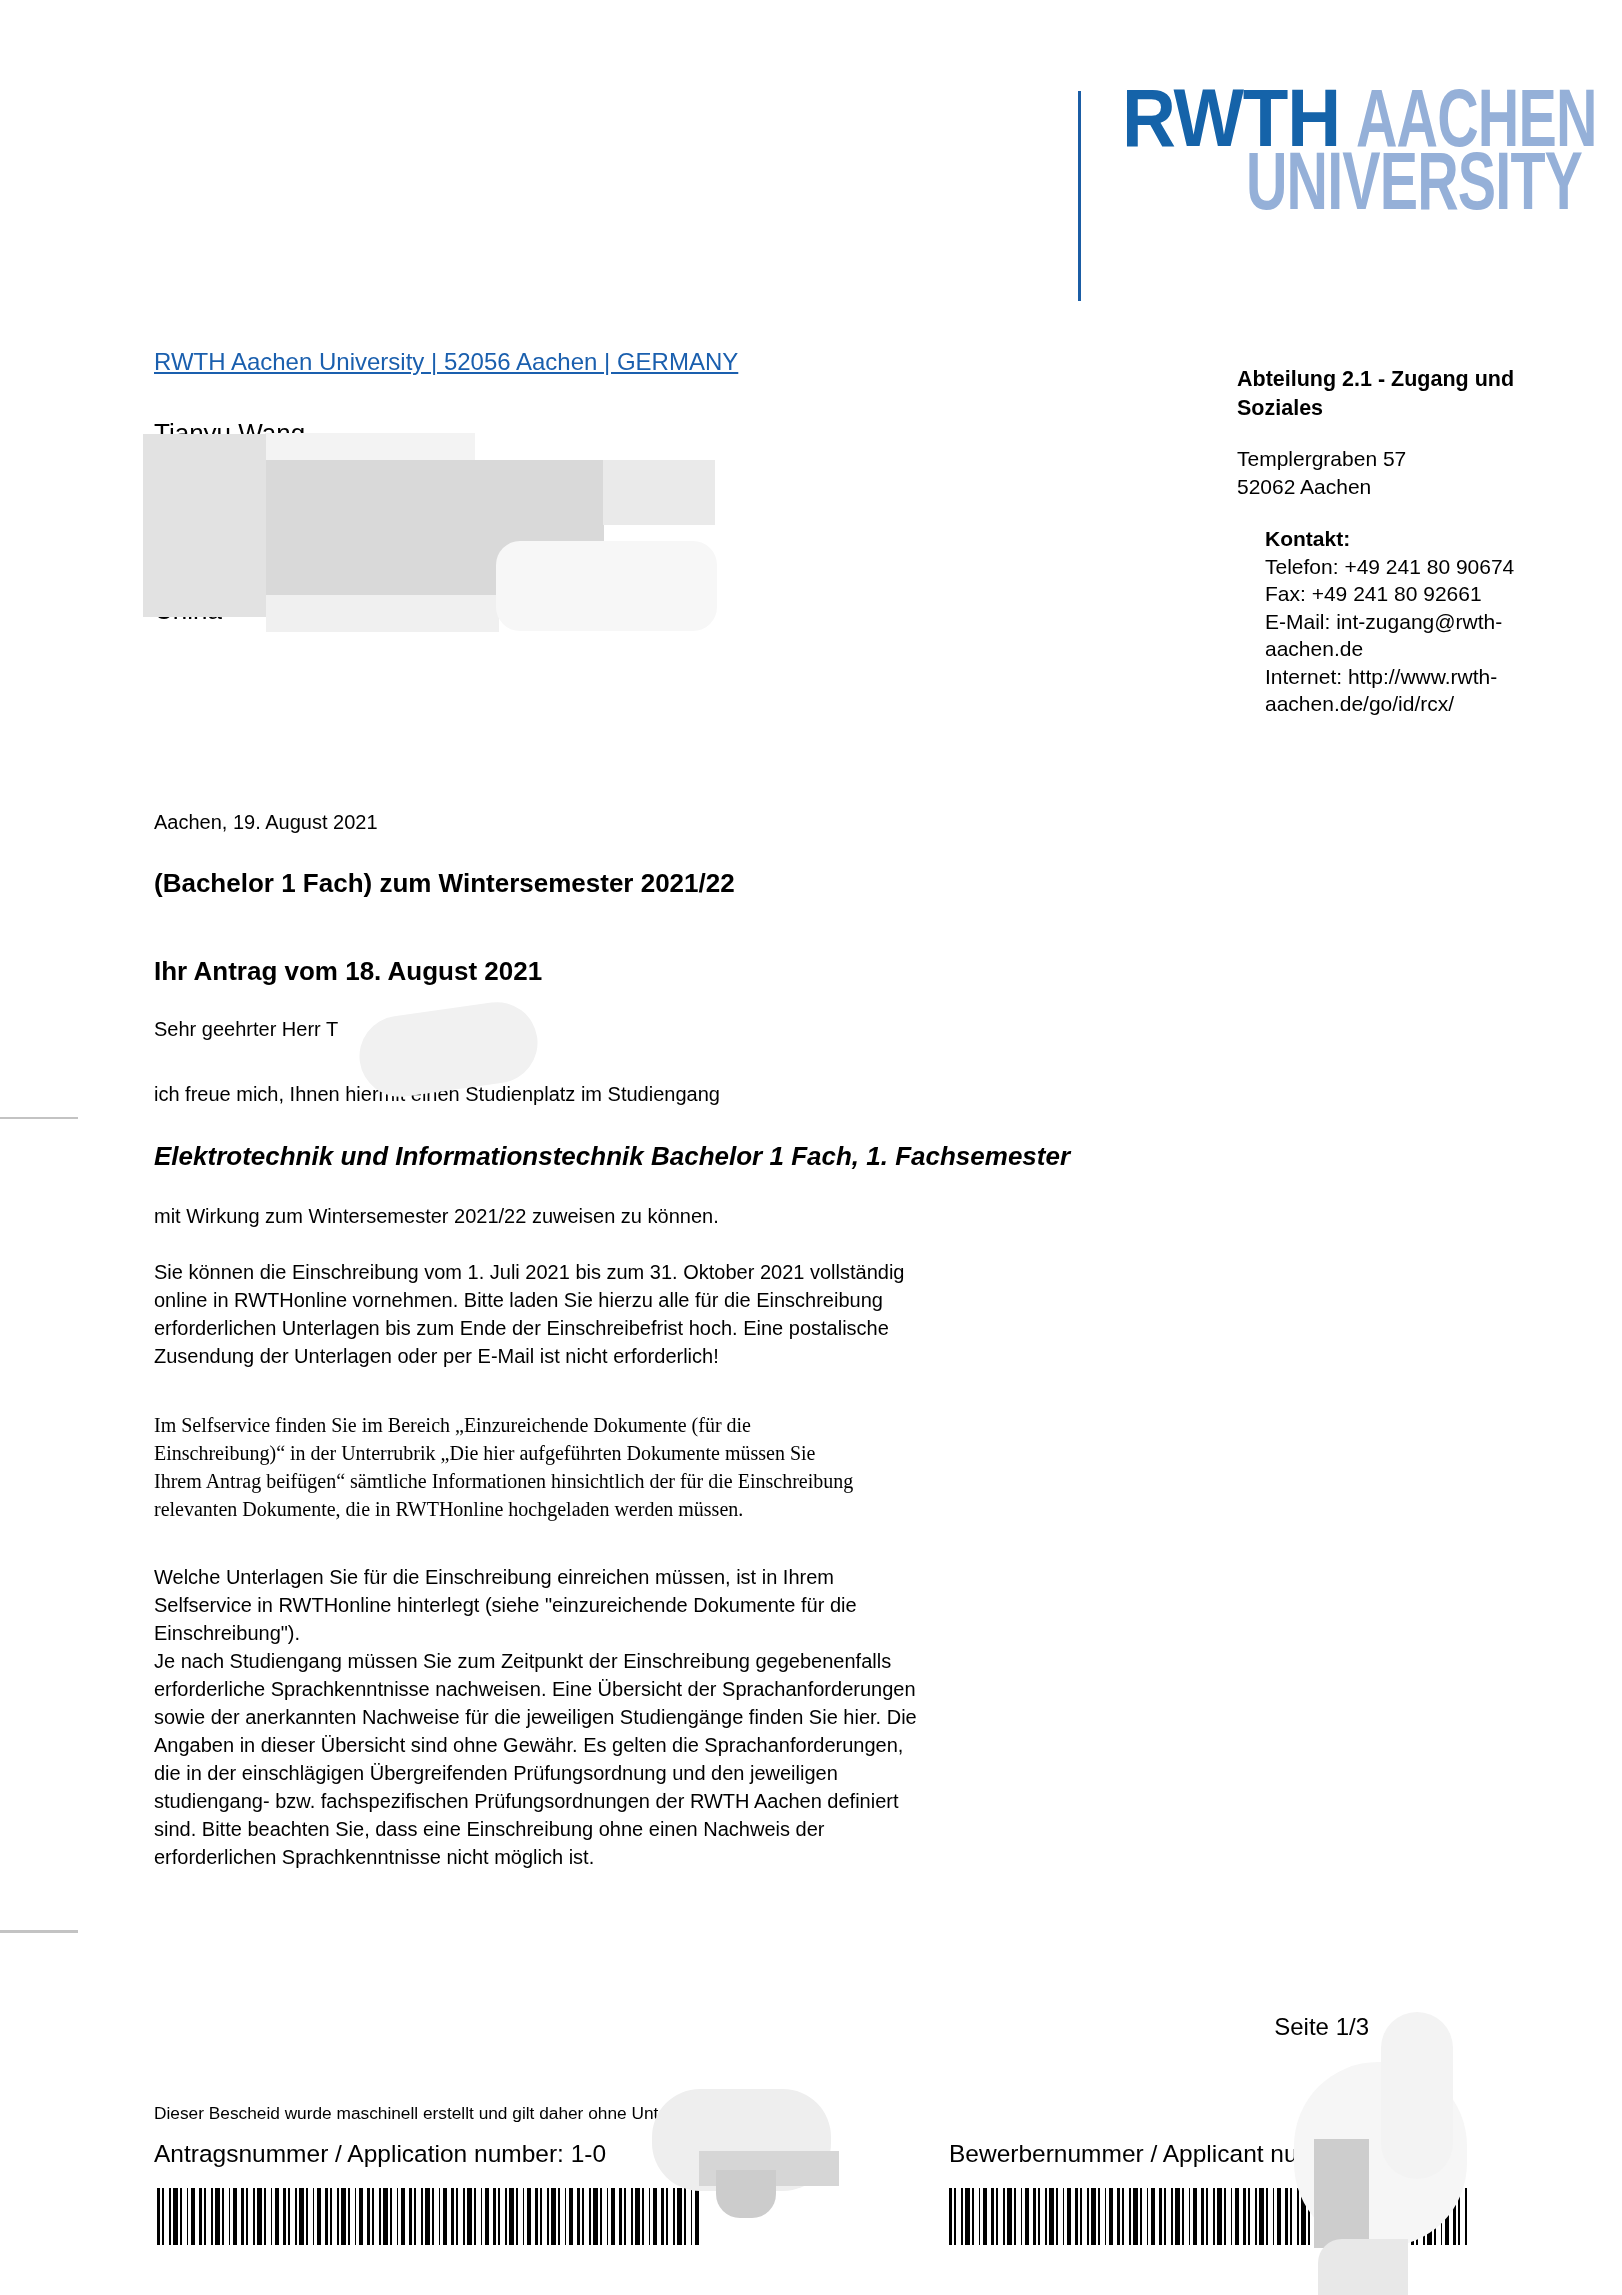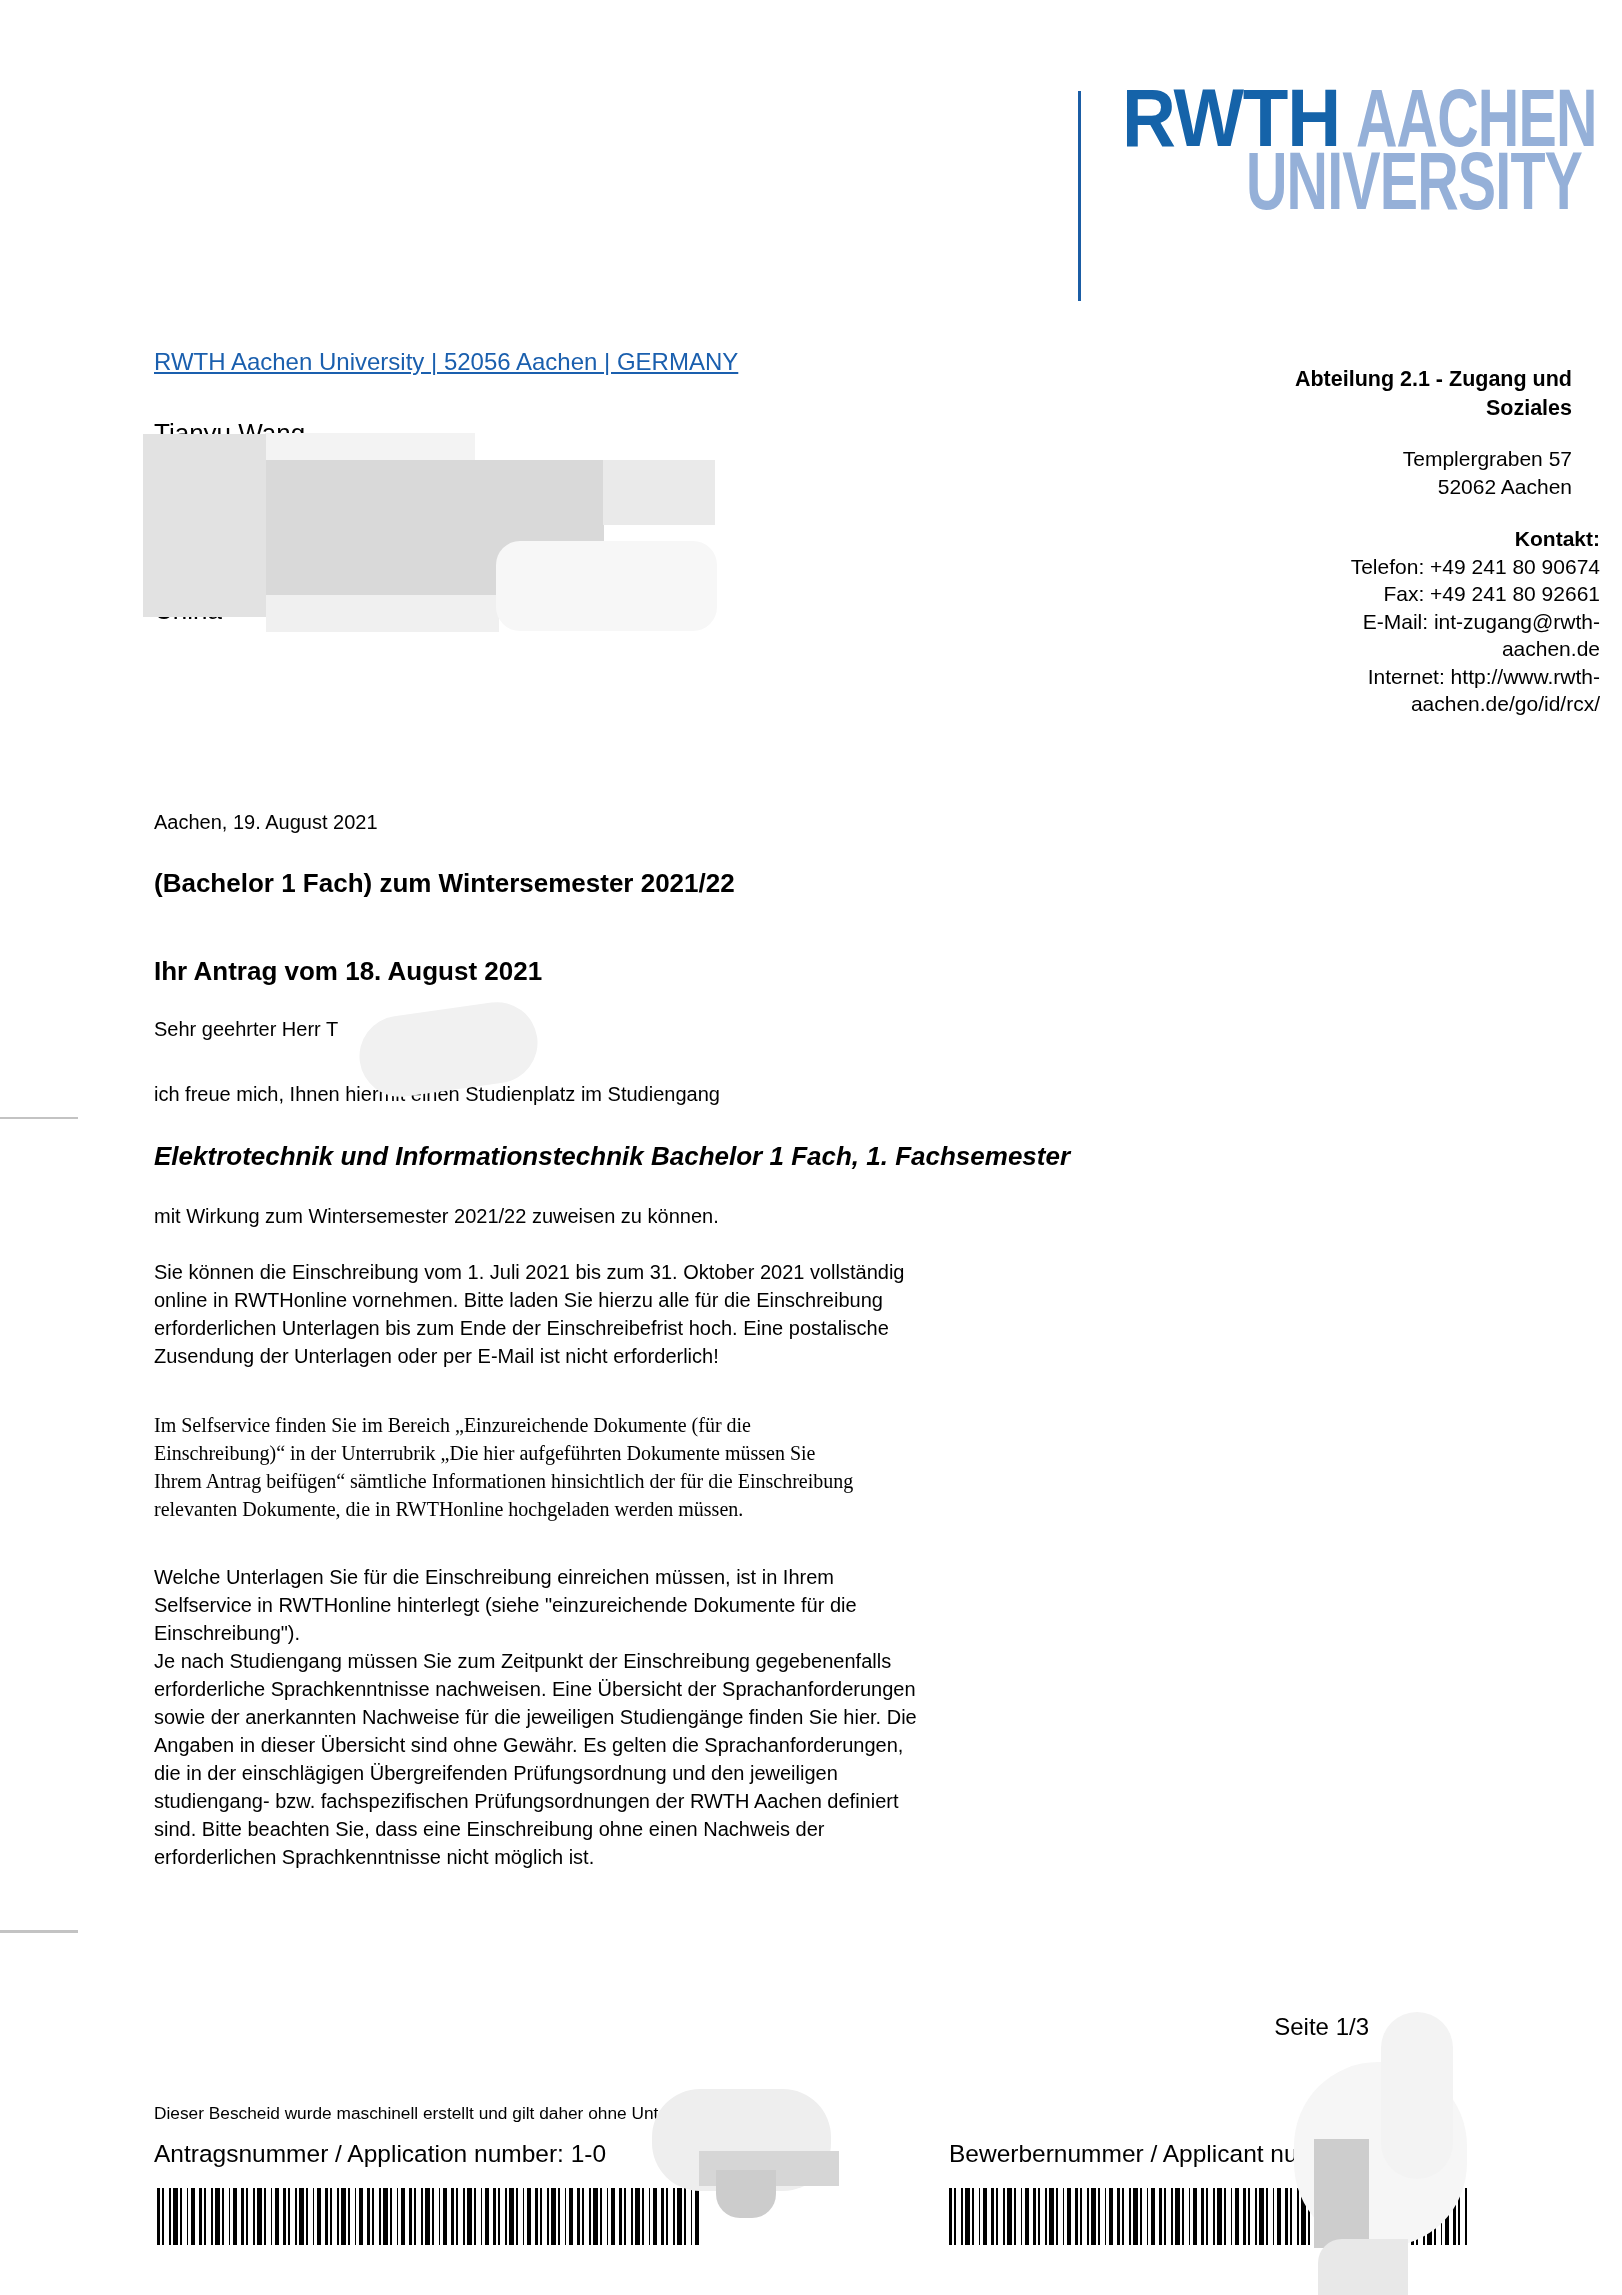--- a/index.html
+++ b/index.html
@@ -14,21 +14,21 @@
   #logo-rwth{left:1122px;top:85px;color:#1563a9;transform:scaleX(.91);}
   #logo-aachen{left:1356px;top:85px;color:#95b0d8;transform:scaleX(.70);}
   #logo-university{left:1246px;top:148px;color:#95b0d8;transform:scaleX(.70);}
   #logo-rule{left:1078px;top:91px;width:3px;height:210px;background:#1b5da5;}
   
   #sender-line{left:154px;top:348px;font-size:24px;color:#1a5fae;text-decoration:underline;white-space:nowrap;}
   #recipient-herrn{left:154px;top:386px;font-size:26px;margin-top:44px;}
   #recipient-name{left:154px;top:418px;font-size:26px;}
   #recipient-country{left:154px;top:595px;font-size:26px;}
   
-  .info{left:1237px;width:335px;font-size:21px;line-height:27.5px;text-align:right;}
+  .info{left:1237px;width:335px;font-size:21px;line-height:27.5px;}
   #info-dept{top:365px;font-weight:700;font-size:21.5px;line-height:29px;}
   #info-addr{top:445px;}
   #info-contact{top:525px;margin-left:28px;}
   #info-contact .bold{font-weight:700;}
   
   .body-text{left:154px;width:1076px;font-size:20px;line-height:28px;}
   .bold{font-weight:700;}
   #date-line{top:808px;}
   #subject{top:868px;font-weight:700;font-size:26px;line-height:30px;}
   #antrag-line{top:957px;font-weight:700;font-size:26px;}

